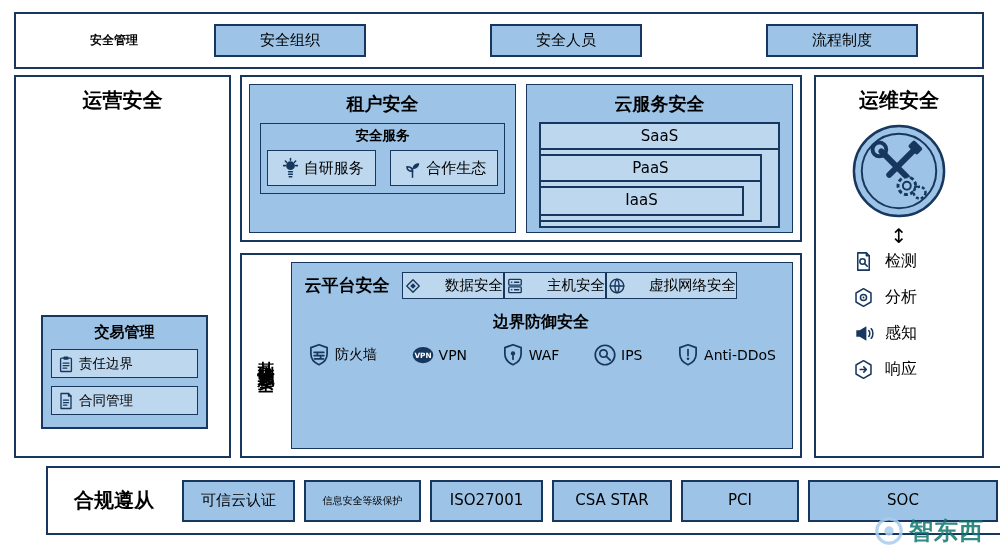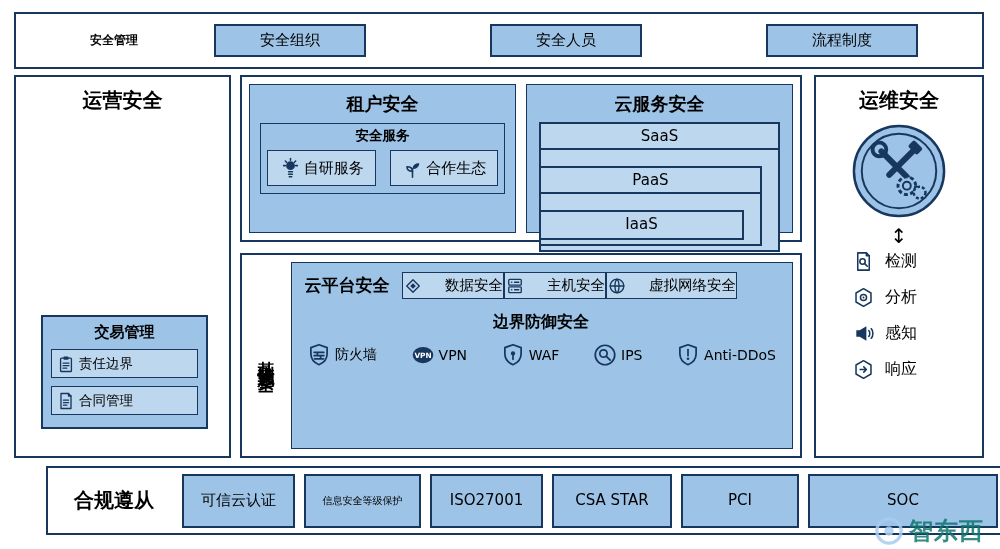--- a/index.html
+++ b/index.html
@@ -37,21 +37,21 @@
   .half-title{text-align:center;font-weight:bold;font-size:18px;margin-top:7px;}
   .svc-box{margin:7px 10px 0 10px;border:1.5px solid var(--dark);padding:3px 6px 7px 6px;}
   .svc-title{text-align:center;font-weight:bold;font-size:13.5px;margin-bottom:5px;}
   .svc-row{display:flex;gap:14px;}
   .svc-item{flex:1;background:var(--light);border:1.5px solid var(--dark);height:36px;display:flex;
             align-items:center;justify-content:center;gap:2px;font-size:15px;}
   .nest-wrap{margin:6px 12px 0 12px;}
   .nest{background:var(--light);border:2px solid var(--dark);padding:0 0 4px 0;}
   .nest-label{height:26px;line-height:25px;text-align:center;font-size:15px;}
   .nest-bordered{border-bottom:2px solid var(--dark);}
-  .nest-inner{margin:16px 16px 0 -2px;}
+  .nest-inner{margin:4px 16px 0 -2px;}
   .nest-last{padding:0;}
 
   
   .center-bottom{left:240px;top:253px;width:562px;height:205px;display:flex;gap:6px;padding:7px;}
   .vert-title{width:36px;display:flex;align-items:center;justify-content:center;font-weight:bold;font-size:17px;
               writing-mode:vertical-lr;text-orientation:upright;letter-spacing:3px;}
   .infra-blue{flex:1;background:var(--blue);border:1.5px solid var(--dark);padding:9px 12px 6px 10px;}
   .platform-row{display:flex;align-items:center;gap:10px;}
   .platform-label{font-weight:bold;font-size:17px;width:90px;text-align:center;flex:0 0 90px;}
   .platform-items{flex:1;display:flex;flex-direction:row;}
@@ -65,21 +65,21 @@
   .maint-panel{left:814px;top:75px;width:170px;height:383px;text-align:center;}
   .emblem-svg{width:98px;height:98px;margin-top:8px;}
   .updown-arrow{font-size:20px;line-height:1;margin:2px 0 4px 0;}
   .maint-items{text-align:left;}
   .maint-item{display:flex;align-items:center;gap:10px;margin:0 0 13px 36px;font-size:16px;}
 
   
   .bottom-bar{left:14px;top:466px;width:970px;height:69px;display:flex;align-items:center;margin-left:32px;}
   .bottom-title{font-weight:bold;font-size:20px;margin-left:26px;flex:0 0 96px;}
   .bottom-items{flex:1;display:flex;justify-content:space-between;align-items:center;margin:0 16px 0 12px;}
-  .c-box{height:54px;font-size:15px;text-align:center;line-height:1.15;padding:0 6px;}
+  .c-box{height:42px;font-size:15px;text-align:center;line-height:1.15;padding:0 6px;}
   .c-w1{width:113px;} .c-w2{width:117px;font-size:10px;} .c-w3{width:113px;}
   .c-w4{width:120px;} .c-w5{width:118px;} .c-w6{width:190px;}
 
   
   .watermark{position:absolute;right:16px;bottom:2px;display:flex;align-items:center;gap:5px;opacity:0.85;}
   .watermark-text{font-size:24px;font-weight:bold;color:#0f766e;letter-spacing:1px;}
 </style>
 </head>
 <body>
 

